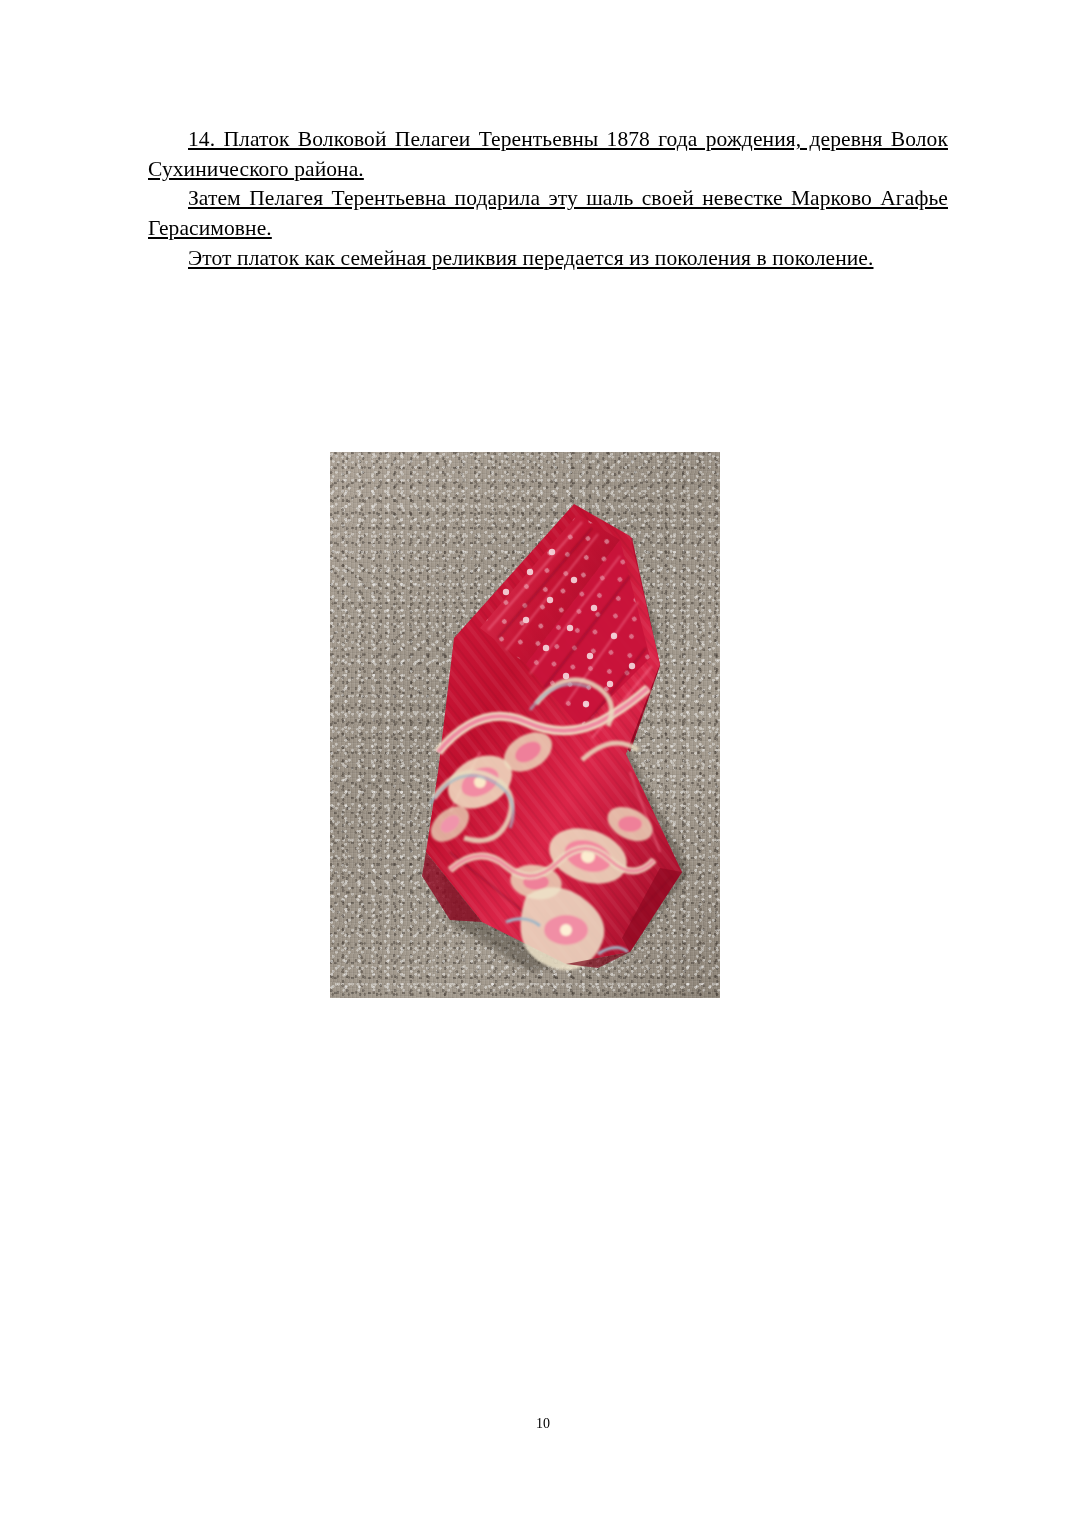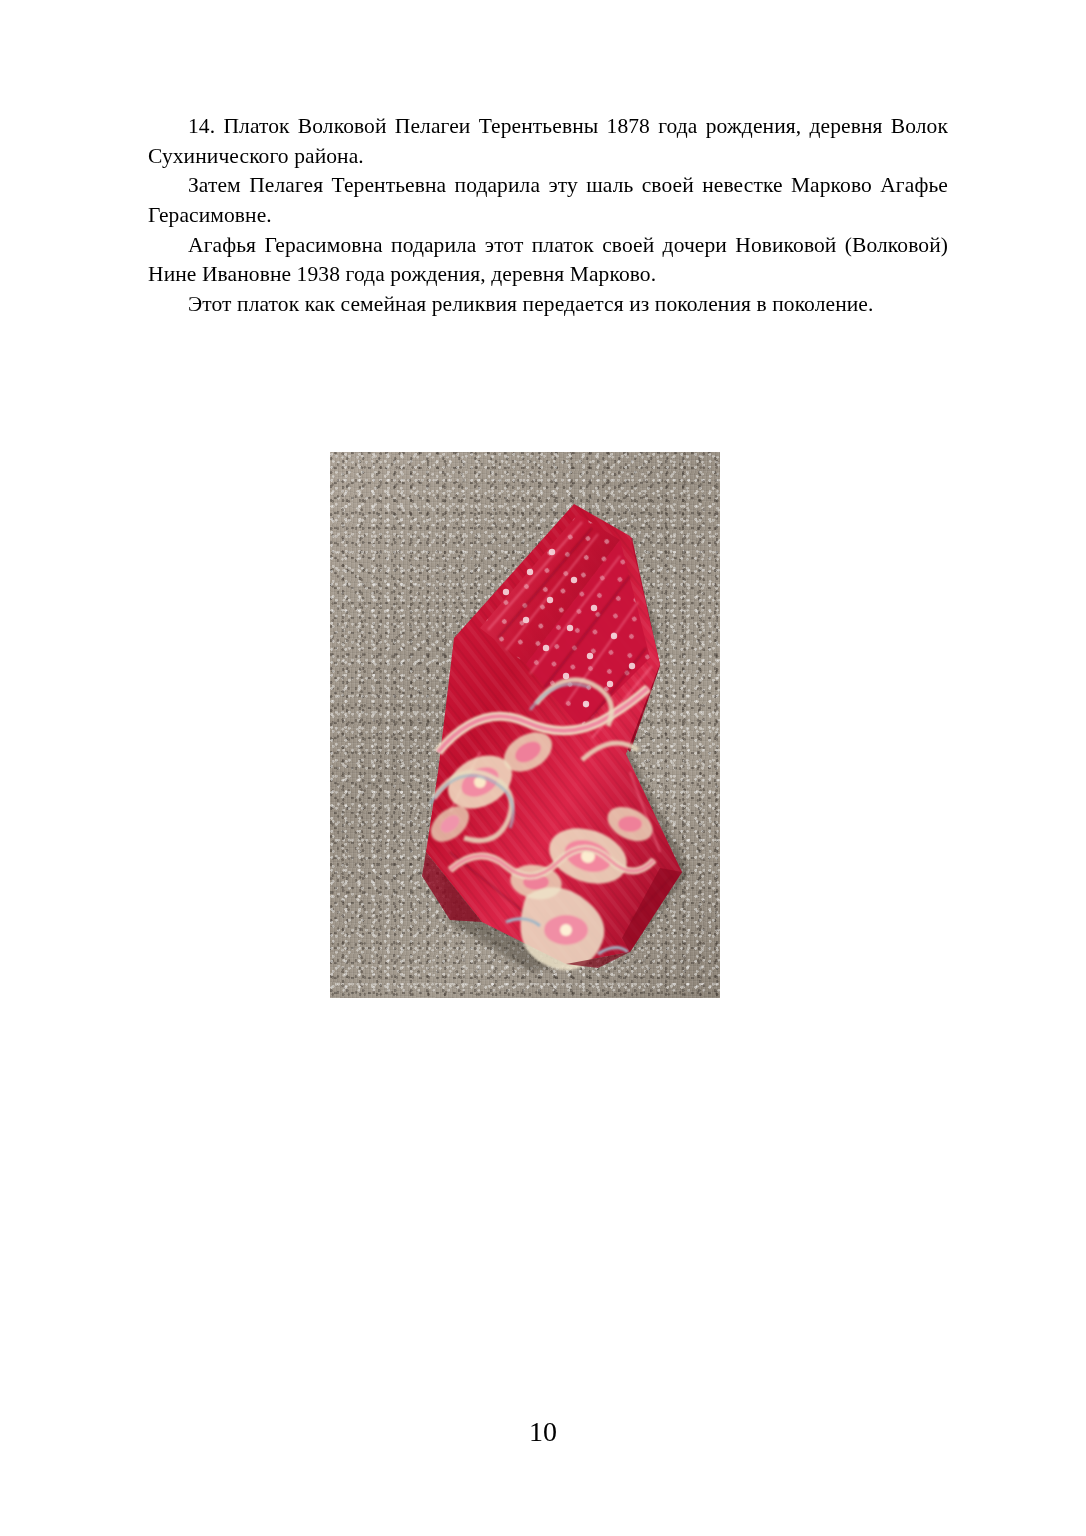--- a/index.html
+++ b/index.html
@@ -16,22 +16,23 @@
     overflow: hidden;
   }
   .page {
     position: absolute;
     inset: 0;
     background: #ffffff;
   }
   .content {
     position: absolute;
     left: 148px;
-    top: 112px;
+    top: 125px;
     width: 800px;
+    text-decoration: underline;
   }
   p.para {
     margin: 0;
     font-size: 21.5px;
     line-height: 1.38;
     text-align: justify;
     text-indent: 40px;
     letter-spacing: 0.1px;
   }
   p.para.first {
@@ -82,33 +83,32 @@
   .shawl {
     position: absolute;
     inset: 0;
   }
   .caption-page {
     position: absolute;
     left: 0;
     right: 0;
     top: 1416px;
     text-align: center;
-    font-size: 28px;
+    font-size: 14px;
     font-family: "Liberation Serif", serif;
   }
 </style>
 </head>
 <body>
 
 <div class="page">
 
   <div class="content">
     <p class="para first">14.    Платок  Волковой Пелагеи Терентьевны 1878 года рождения,  деревня Волок Сухинического района.</p>
     <p class="para">Затем Пелагея Терентьевна подарила эту шаль своей невестке Марково Агафье Герасимовне.</p>
-    <p class="para">Агафья Герасимовна подарила этот платок своей дочери Новиковой (Волковой) Нине Ивановне 1938 года рождения, деревня Марково.</p>
     <p class="para">Этот платок как семейная реликвия передается из поколения в поколение.</p>
   </div>
 
   <div class="figure">
     <div class="carpet"></div>
     <div class="carpet-grain"></div>
 
     <svg class="shawl" viewBox="0 0 390 546" preserveAspectRatio="none">
       <defs>
         <linearGradient id="redFold" x1="0" y1="0" x2="1" y2="1">

